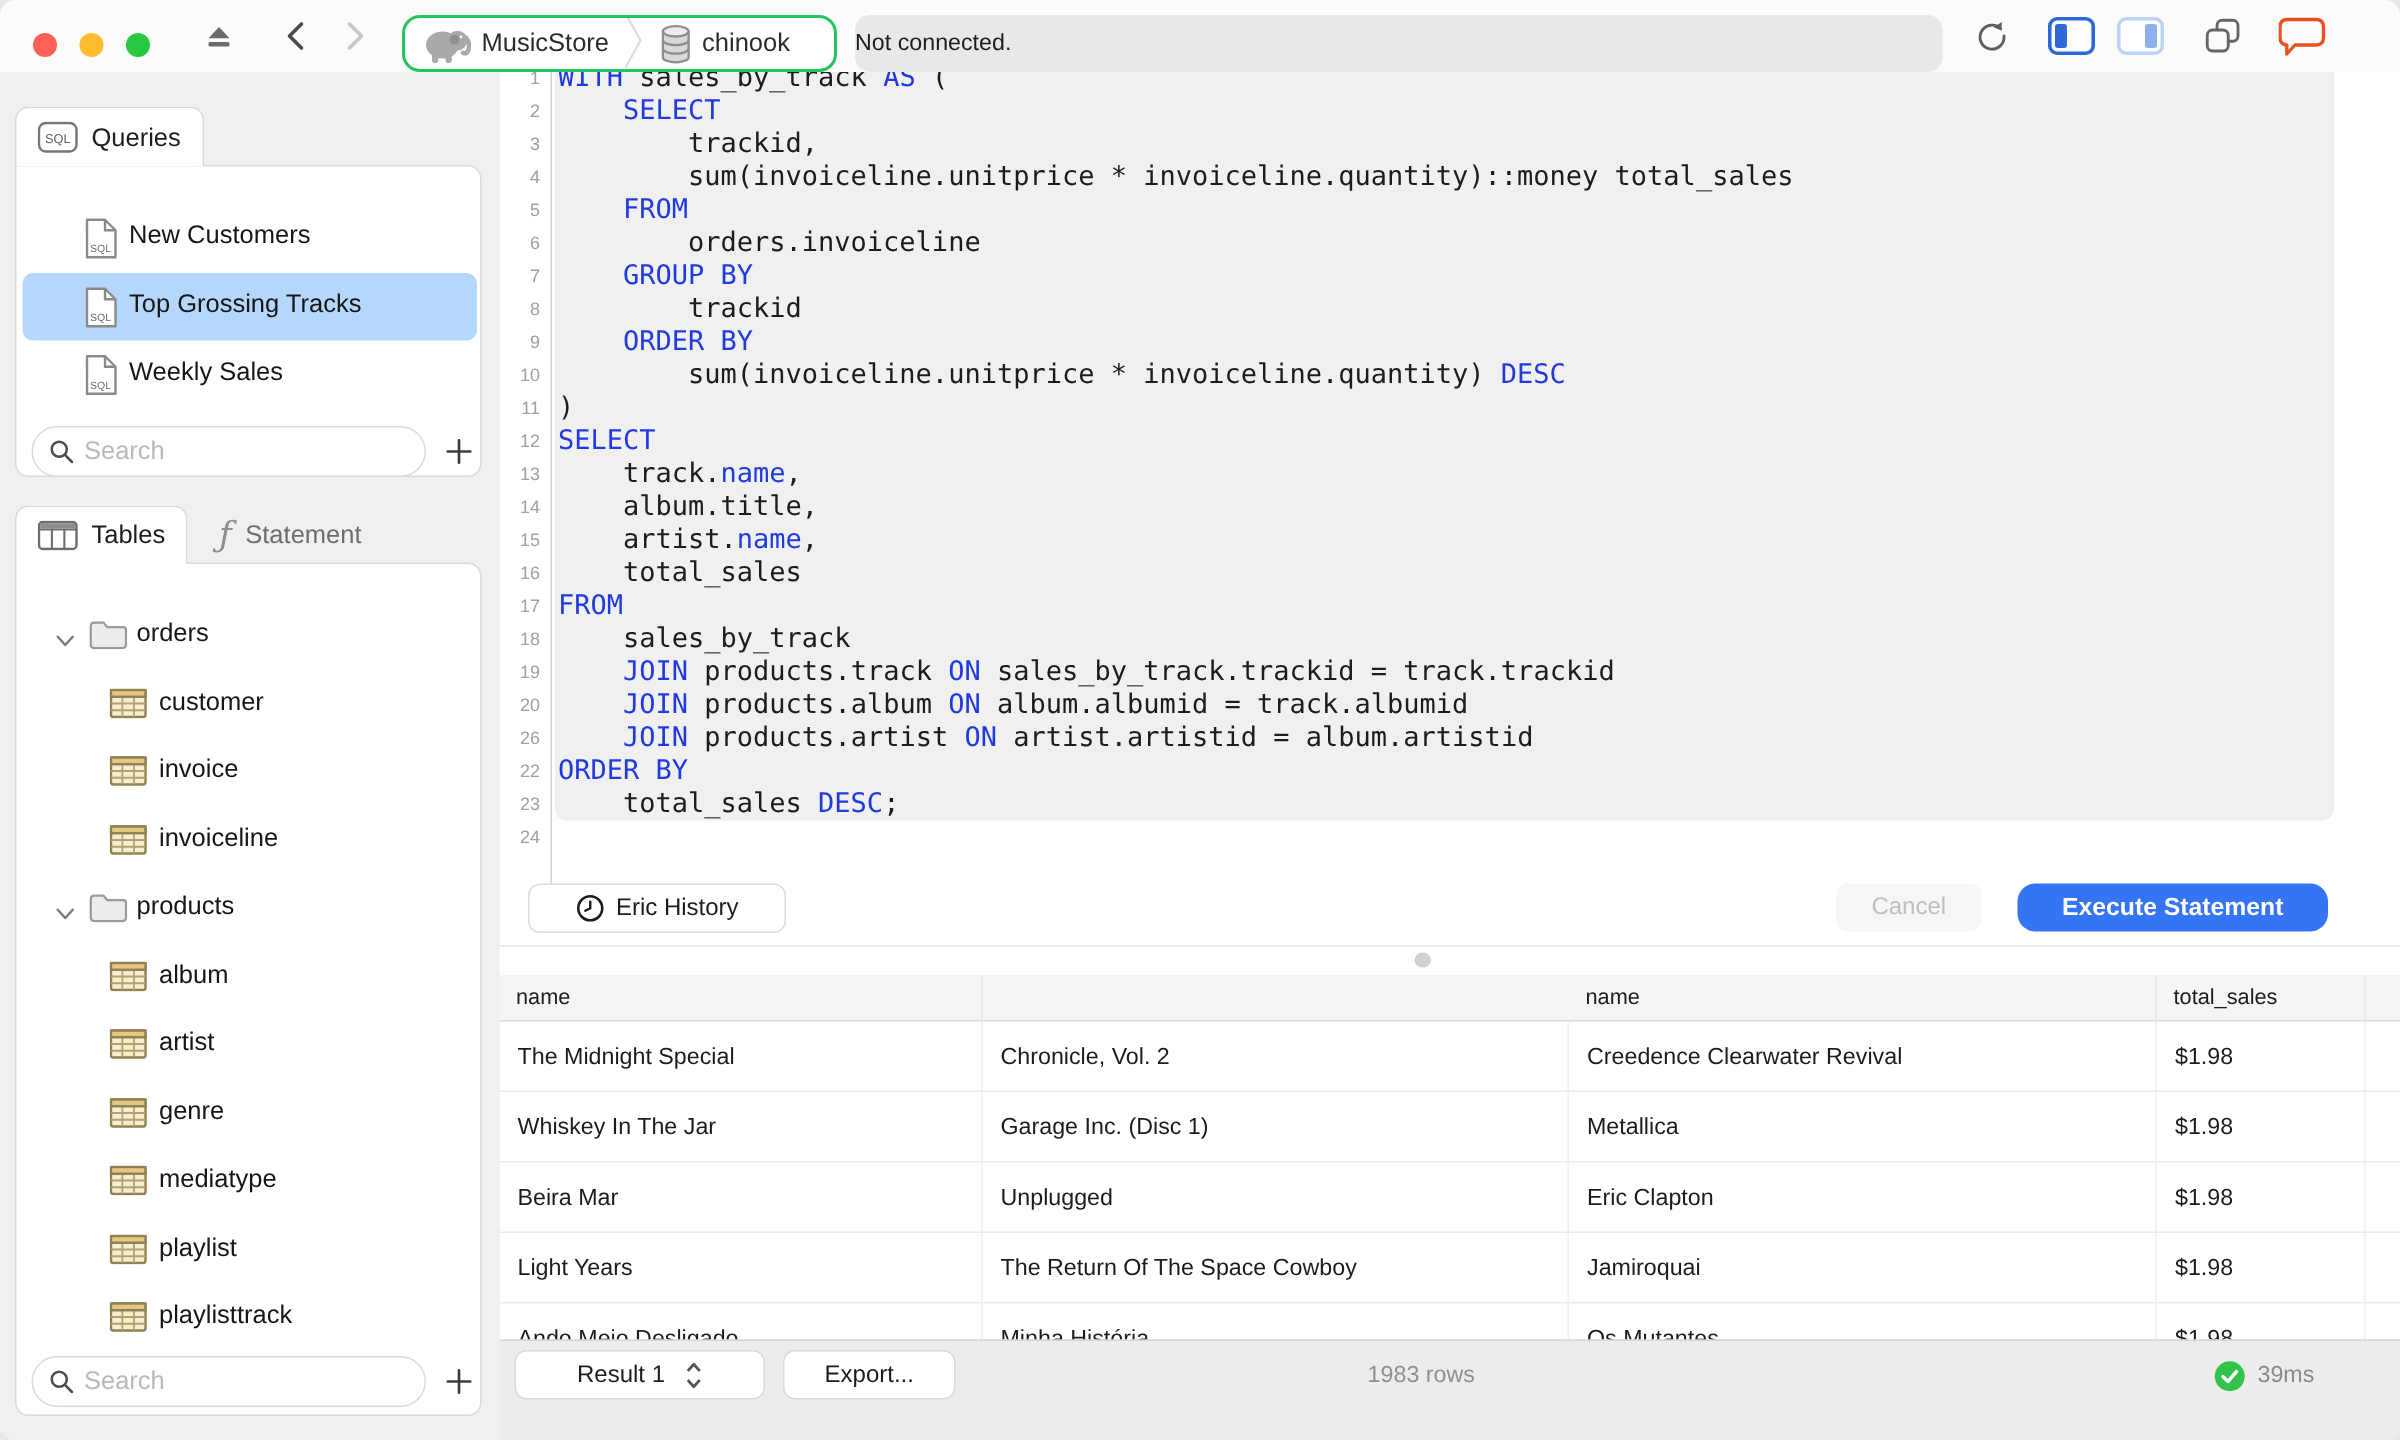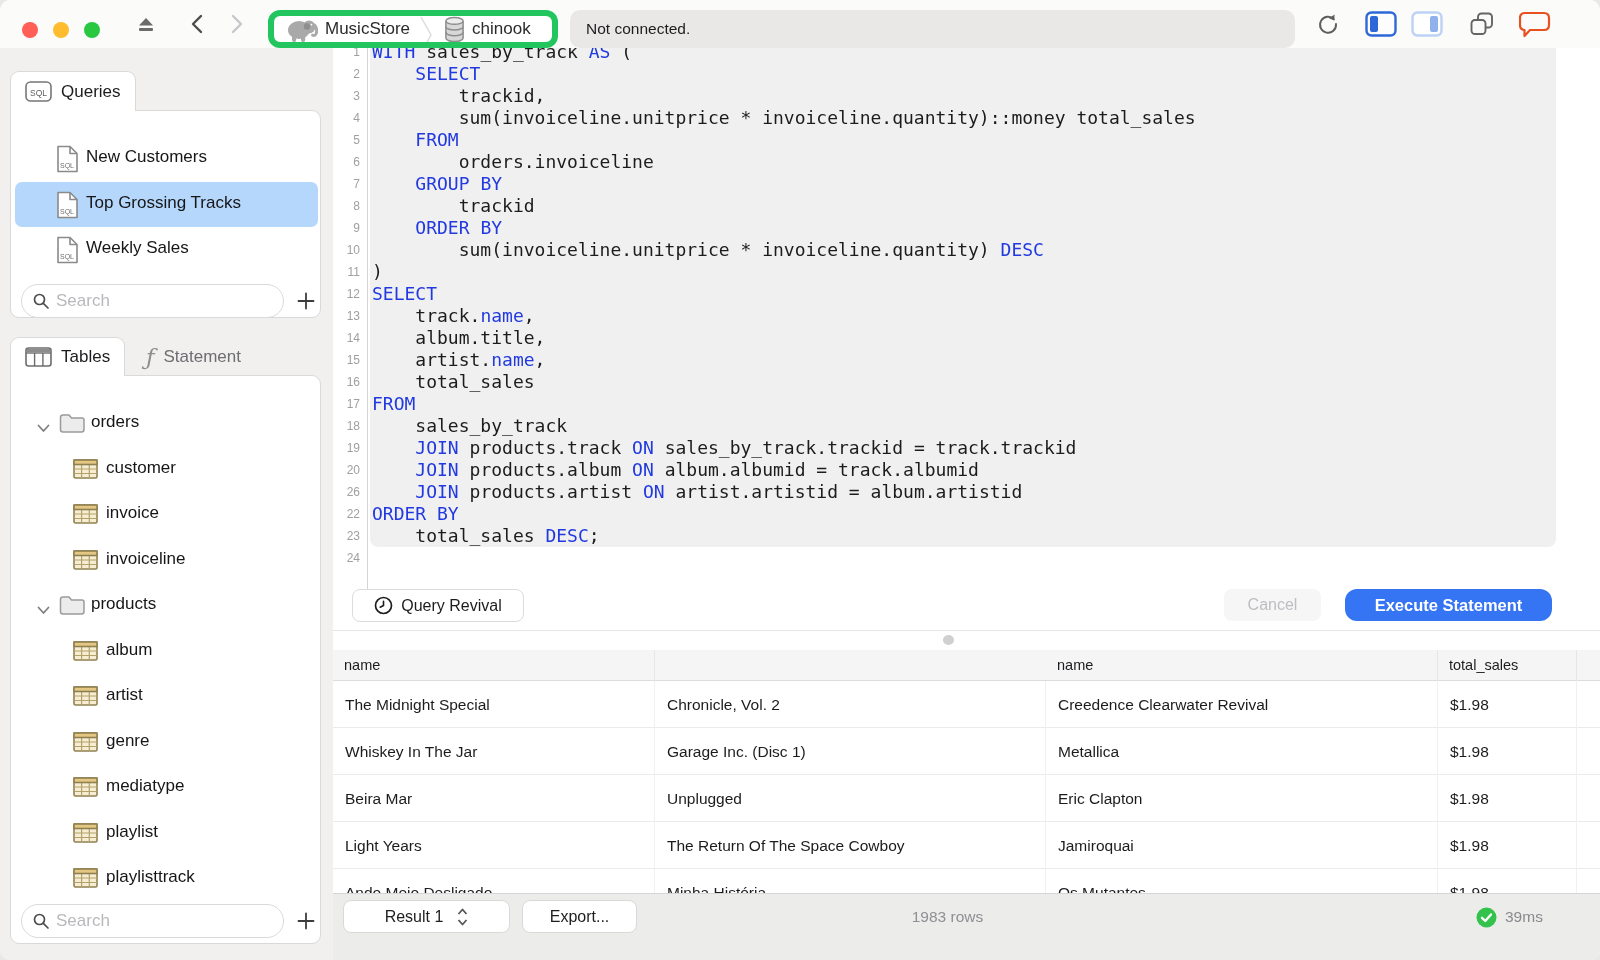--- a/index.html
+++ b/index.html
@@ -6,23 +6,23 @@
   html,body { width:1600px; height:960px; background:#e8e8e8; font-family:"Liberation Sans", sans-serif; }
   .window { position:relative; width:1600px; height:960px; background:#f1f0ef; border-radius:10px; overflow:hidden; }
 
   
   .toolbar { position:absolute; left:0; top:0; width:1600px; height:48px; background:#fbfbfa; z-index:30; }
   .tl { position:absolute; top:22px; width:16px; height:16px; border-radius:50%; }
   .tl.red { left:22px; background:var(--tl-red); }
   .tl.yellow { left:53px; background:var(--tl-yellow); }
   .tl.green { left:84px; background:var(--tl-green); }
   .tbtn { position:absolute; top:0; height:48px; display:flex; align-items:center; justify-content:center; }
-  .crumbbar { position:absolute; left:268px; top:10px; width:290px; height:38px; background:#fff; border:6px solid #22c55e; border-radius:12px; display:flex; align-items:flex-start; overflow:hidden; }
+  .crumbbar { position:absolute; left:268px; top:10px; width:290px; height:38px; background:#fff; border:2px solid #22c55e; border-radius:12px; display:flex; align-items:flex-end; overflow:hidden; }
   .crumb { display:flex; align-items:center; gap:7px; padding:0 10px 0 12px; height:100%; font-size:17px; color:#2b2b2d; }
-  .statusfield { position:absolute; left:570px; top:10px; width:725px; height:38px; background:#e9e8e7; border-radius:10px; display:flex; align-items:center; padding-left:16px; font-size:15.5px; color:#1d1d1f; }
+  .statusfield { position:absolute; left:570px; top:10px; width:725px; height:38px; background:#e9e8e7; border-radius:10px; display:flex; align-items:center; font-size:15.5px; color:#1d1d1f; }
 
   
   .sidebar { position:absolute; left:0; top:48px; width:333px; bottom:0; background:#f1f0ef; z-index:10; }
   .tab { position:absolute; display:flex; align-items:center; gap:9px; background:#fff; border:1px solid #d9d9d9; border-bottom:none; border-radius:9px 9px 0 0; padding:0 14px; font-size:17px; color:#1d1d1f; z-index:3; }
   .tab.ghost { background:transparent; border:none; color:#6d6d72; }
   .card { position:absolute; left:10px; width:311px; background:#fff; border:1px solid #d9d9d9; border-radius:0 9px 9px 9px; z-index:2; }
   .qrow { position:absolute; left:4px; width:303px; height:45px; border-radius:7px; }
   .qrow .ic { position:absolute; left:41px; top:9px; }
   .qrow .lb { position:absolute; left:71px; top:11px; font-size:17px; color:#161617; }
   .qrow.sel { background:var(--selection); }
@@ -359,21 +359,21 @@
         </div>
       <div class="gline"></div>
       <div class="code" id="code"><div style="height: 22px;"><span class="kw">WITH</span><span> sales_by_track </span><span class="kw">AS</span><span> (</span></div><div style="height: 22px;"><span>    </span><span class="kw">SELECT</span></div><div style="height: 22px;"><span>        trackid,</span></div><div style="height: 22px;"><span>        sum(invoiceline.unitprice * invoiceline.quantity)::money total_sales</span></div><div style="height: 22px;"><span>    </span><span class="kw">FROM</span></div><div style="height: 22px;"><span>        orders.invoiceline</span></div><div style="height: 22px;"><span>    </span><span class="kw">GROUP BY</span></div><div style="height: 22px;"><span>        trackid</span></div><div style="height: 22px;"><span>    </span><span class="kw">ORDER BY</span></div><div style="height: 22px;"><span>        sum(invoiceline.unitprice * invoiceline.quantity) </span><span class="kw">DESC</span></div><div style="height: 22px;"><span>)</span></div><div style="height: 22px;"><span class="kw">SELECT</span></div><div style="height: 22px;"><span>    track.</span><span class="kw">name</span><span>,</span></div><div style="height: 22px;"><span>    album.title,</span></div><div style="height: 22px;"><span>    artist.</span><span class="kw">name</span><span>,</span></div><div style="height: 22px;"><span>    total_sales</span></div><div style="height: 22px;"><span class="kw">FROM</span></div><div style="height: 22px;"><span>    sales_by_track</span></div><div style="height: 22px;"><span>    </span><span class="kw">JOIN</span><span> products.track </span><span class="kw">ON</span><span> sales_by_track.trackid = track.trackid</span></div><div style="height: 22px;"><span>    </span><span class="kw">JOIN</span><span> products.album </span><span class="kw">ON</span><span> album.albumid = track.albumid</span></div><div style="height: 22px;"><span>    </span><span class="kw">JOIN</span><span> products.artist </span><span class="kw">ON</span><span> artist.artistid = album.artistid</span></div><div style="height: 22px;"><span class="kw">ORDER BY</span></div><div style="height: 22px;"><span>    total_sales </span><span class="kw">DESC</span><span>;</span></div><div style="height: 22px;"></div></div>
     </div>
 
     <div class="pillbtn" style="left:19px; top:541px; width:172px; height:33px;">
       <svg width="19" height="19" viewBox="0 0 19 19">
         <circle cx="9.5" cy="9.5" r="8" fill="none" stroke="#1d1d1f" stroke-width="1.7"></circle>
         <path d="M9.5 5.2 V9.5 L6.2 11.2" fill="none" stroke="#1d1d1f" stroke-width="1.6" stroke-linecap="round"></path>
       </svg>
-      <span>Query Revival</span>
+      <span>Eric History</span>
     </div>
     <div class="btn-cancel">
       <span>Cancel</span>
     </div>
     <div class="btn-exec">
       <span>Execute Statement</span>
     </div>
 
     <div class="split">
       <span class="dot"></span>

